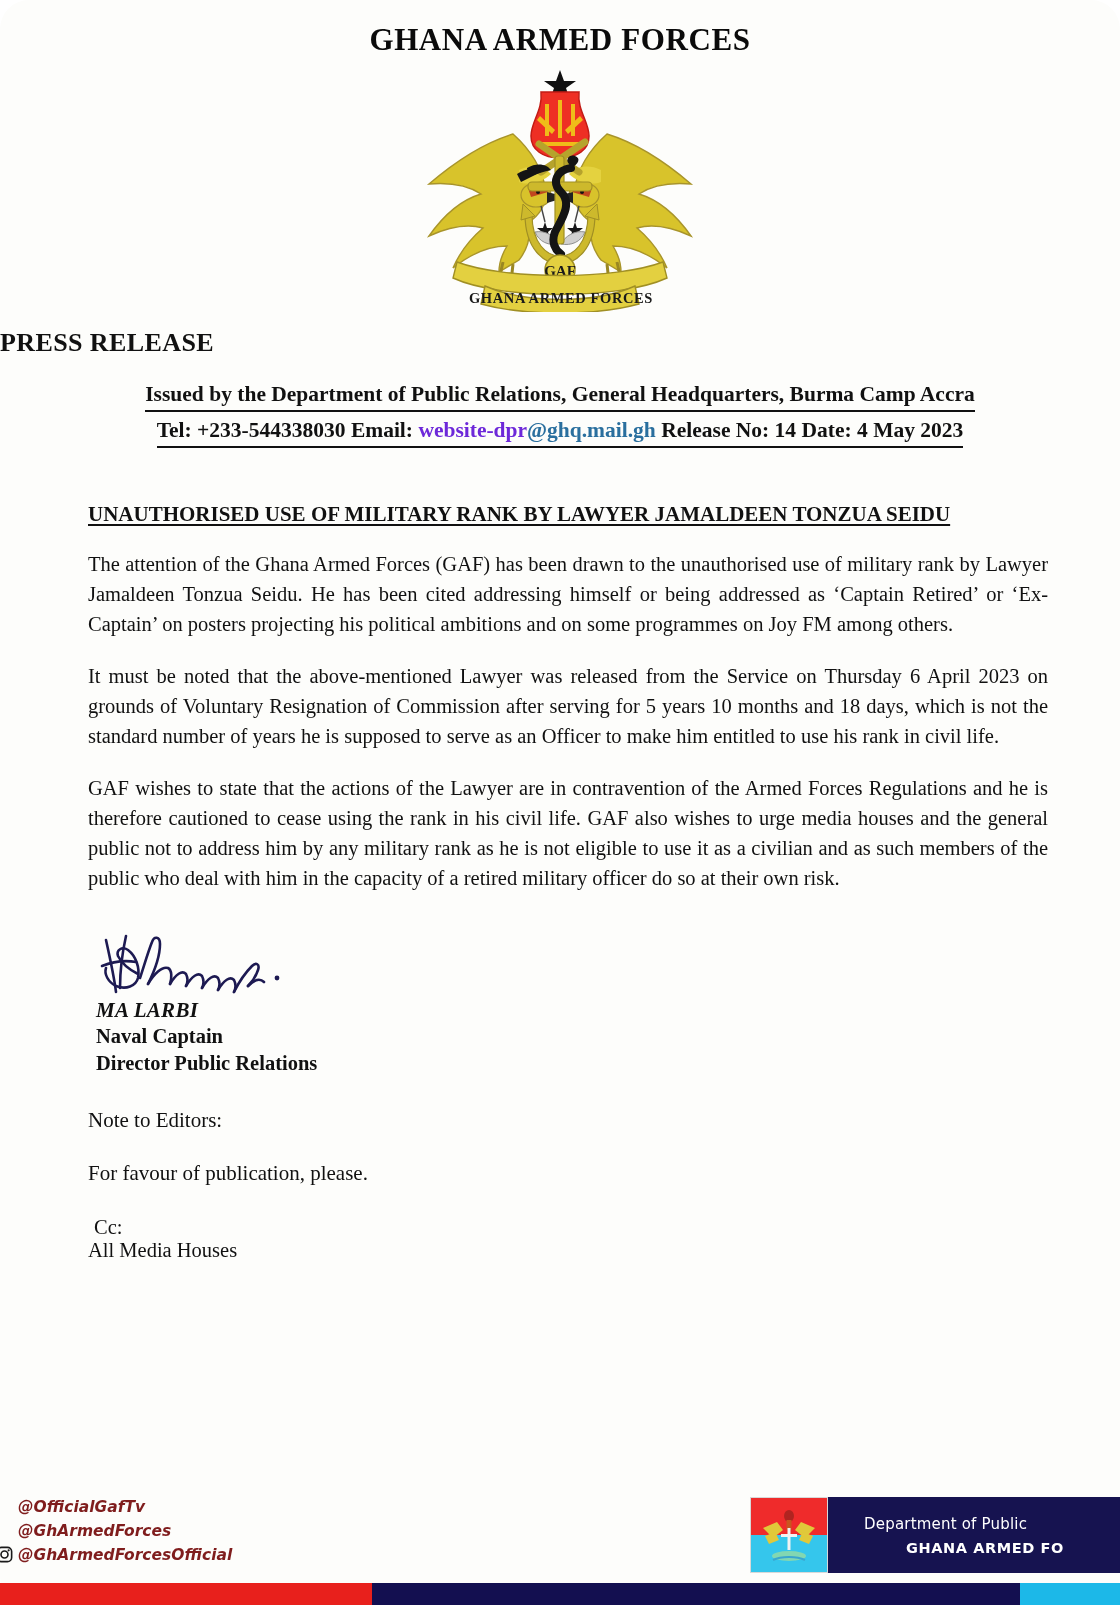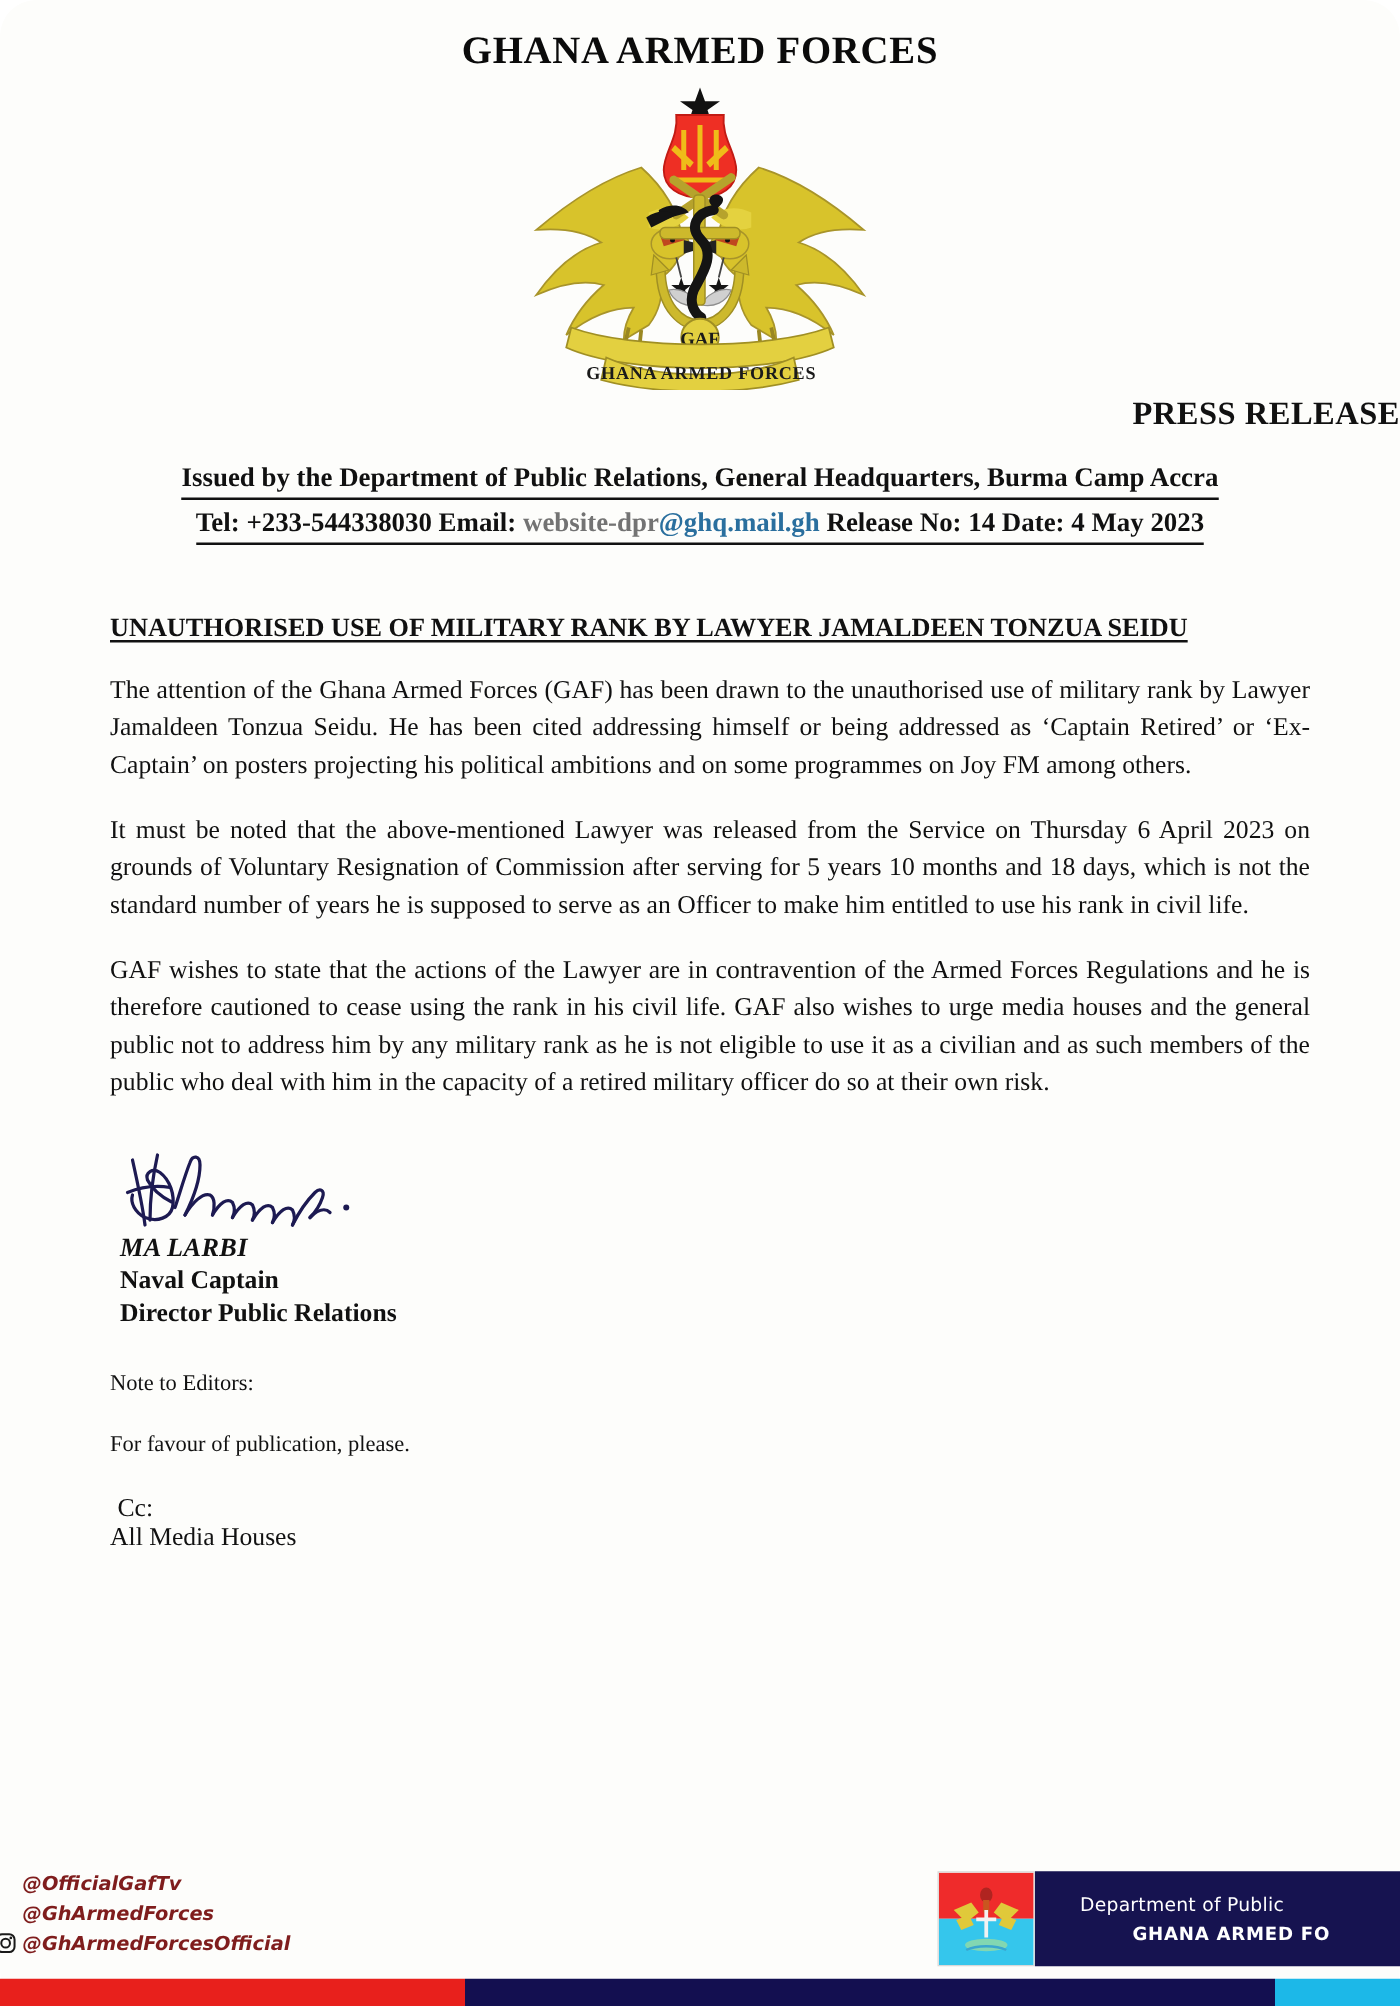--- a/index.html
+++ b/index.html
@@ -41,24 +41,24 @@
     margin-top: 6px;
     display: flex;
     justify-content: center;
   }
   .crest {
     display: block;
   }
 
   
   .press-release {
-    text-align: right;
+    text-align: left;
     font-size: 26px;
     font-weight: bold;
-    margin-top: 4px;
+    margin-top: 16px;
     letter-spacing: 0.4px;
   }
 
   .issued-block {
     margin-top: 22px;
     text-align: center;
     font-size: 21.5px;
     font-weight: bold;
     line-height: 1.35;
   }
@@ -67,21 +67,21 @@
     border-bottom: 2.2px solid #111;
     padding-bottom: 1px;
   }
   .tel-line {
     display: inline-block;
     border-bottom: 2.2px solid #111;
     padding-bottom: 1px;
     margin-top: 4px;
   }
   .email-link {
-    color: #737373;
+    color: #6d28d9;
     font-weight: bold;
   }
   .email-domain {
     color: #2a6f9e;
     font-weight: bold;
   }
 
   
   .content {
     margin: 0 72px 0 88px;
@@ -121,21 +121,21 @@
   .sig-line {
     font-size: 20.5px;
     line-height: 1.36;
     font-weight: bold;
   }
 
   .closing {
     margin-top: 30px;
   }
   .closing-line {
-    font-size: 18px;
+    font-size: 21px;
     margin-top: 28px;
   }
   .cc-block {
     margin-top: 30px;
   }
   .cc-label {
     font-size: 20.5px;
     padding-left: 6px;
   }
   .cc-value {

